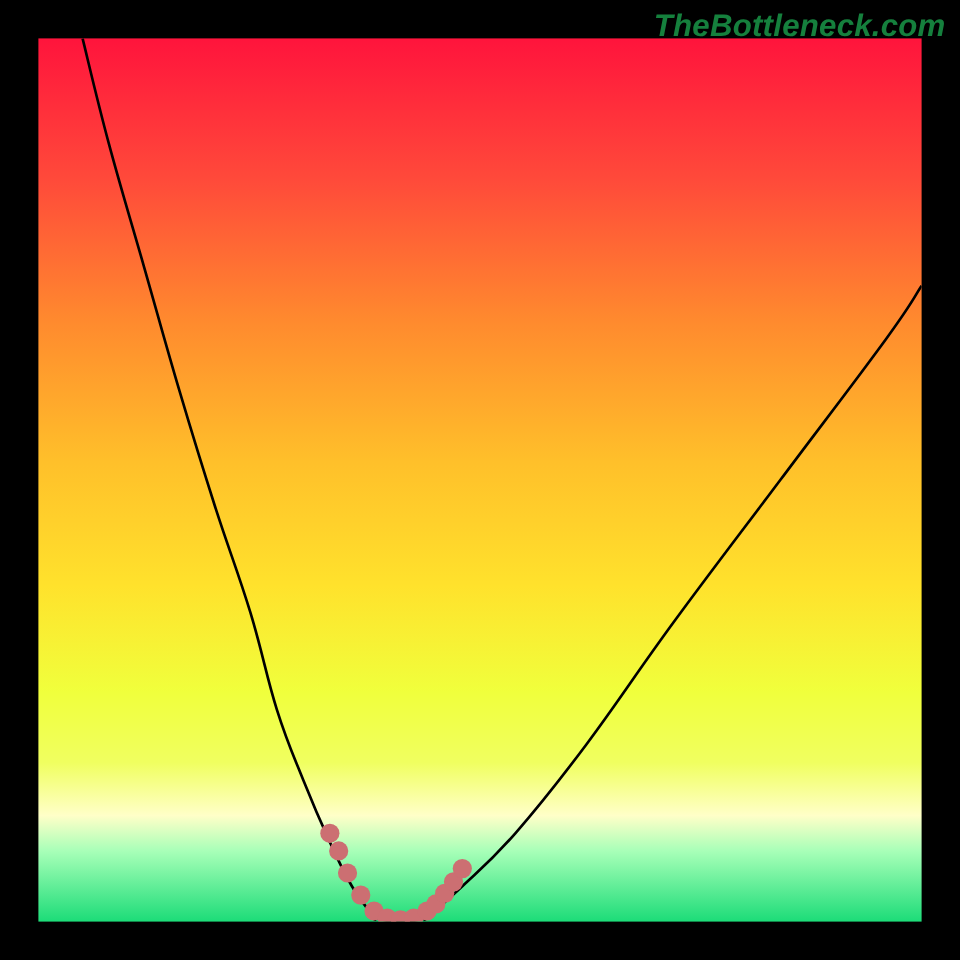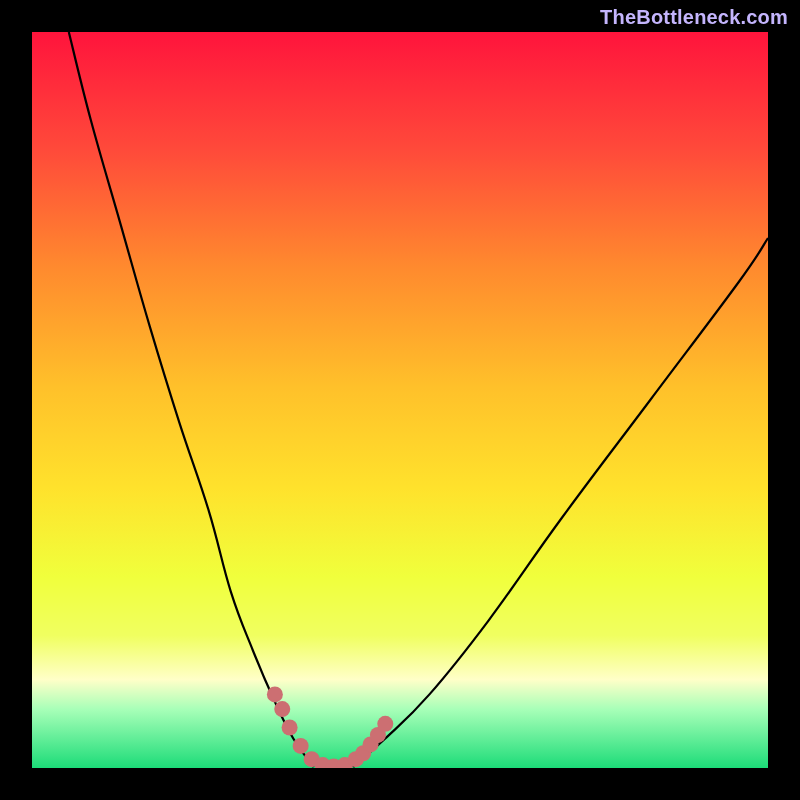--- a/index.html
+++ b/index.html
@@ -26,24 +26,25 @@
       #f0ff60 82%,
       #ffffc8 88%,
       #a8ffb8 92%,
       #1cdc78 100%);
   }
   .watermark {
     position: absolute;
     top: 6px;
     right: 12px;
     font-family: Arial, Helvetica, sans-serif;
-    font-size: 20px;
+    font-size: 26px;
     font-weight: 600;
-    color: #c4b5fd;
+    color: #15803d;
     letter-spacing: 0.2px;
+    font-style: italic;
   }
   svg.curves {
     position: absolute;
     left: 0; top: 0;
     width: 736px; height: 736px;
   }
   .curve { fill: none; stroke: #000; stroke-width: 2.2; }
   .marker { fill: #cc6f72; }
 </style>
 </head>

